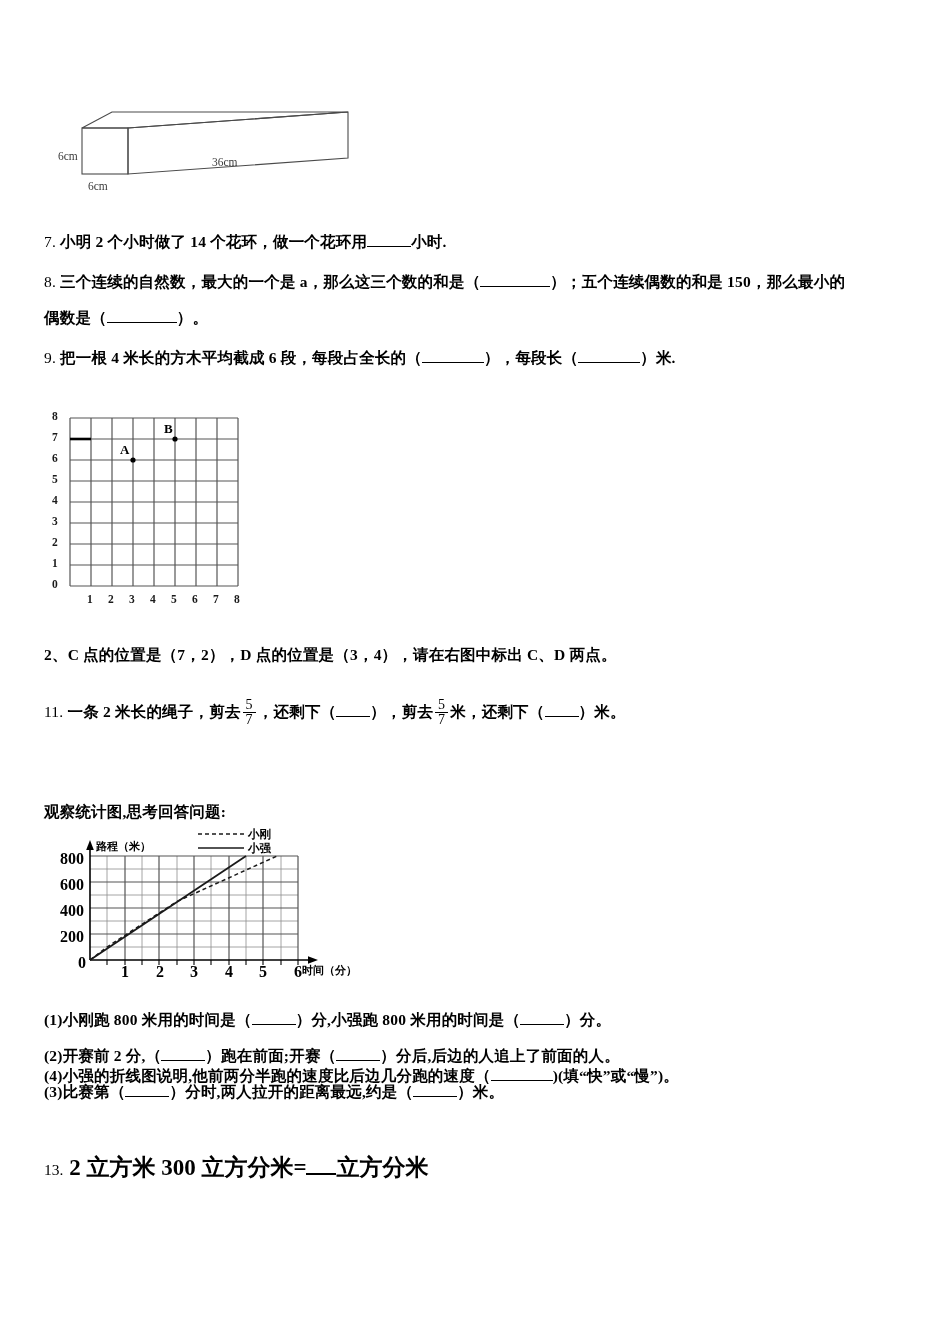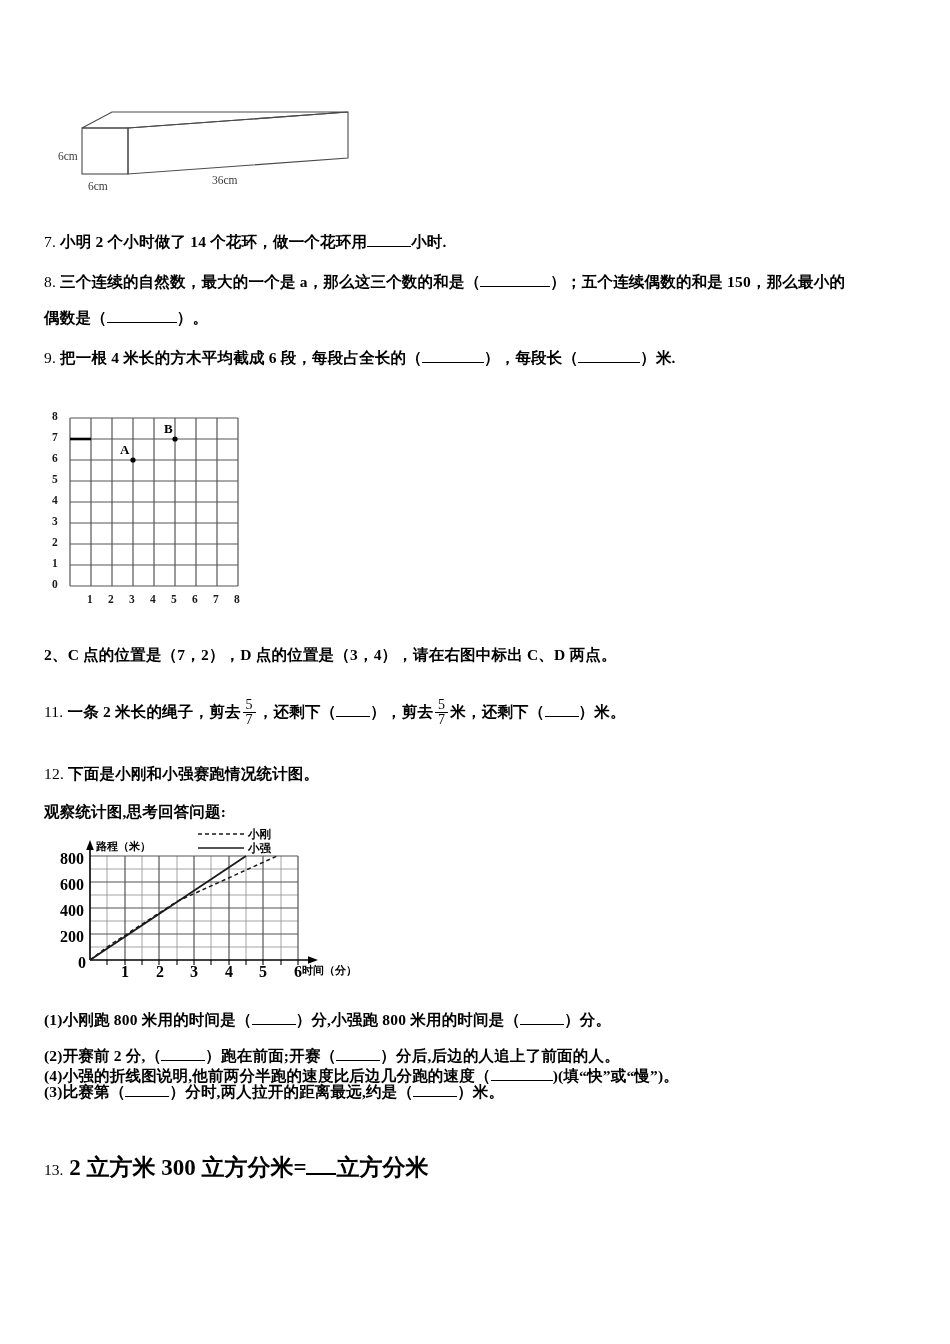--- a/index.html
+++ b/index.html
@@ -141,21 +141,21 @@
 
         <rect x="22" y="40" width="46" height="46"></rect>
 
         <path d="M22,40 L52,24 L288,24 L68,40 Z"></path>
 
         <path d="M68,40 L288,24 L288,70 L68,86 Z"></path>
       </g>
     </svg>
     <span class="prism-label" style="left:-2px; top:62px;">6cm</span>
     <span class="prism-label" style="left:28px; top:92px;">6cm</span>
-    <span class="prism-label" style="left:152px; top:86px;">36cm</span>
+    <span class="prism-label" style="left:152px; top:68px;">36cm</span>
   </div>
 
   <div class="qline" style="left:44px; top:230px;">
     <span class="qnum">7.</span>
     <span>小明 2 个小时做了 14 个花环，做一个花环用</span><span class="blank-m"></span><span>小时.</span>
   </div>
 
   <div class="qline" style="left:44px; top:270px;">
     <span class="qnum">8.</span>
     <span>三个连续的自然数，最大的一个是 a，那么这三个数的和是（</span><span class="blank-xl"></span><span>）；五个连续偶数的和是 150，那么最小的</span>
@@ -231,24 +231,20 @@
 
   <div class="qline" style="left:44px; top:643px;">
     <span>2、</span><span>C 点的位置是（7，2），D 点的位置是（3，4），请在右图中标出 C、D 两点。</span>
   </div>
 
   <div class="qline" style="left:44px; top:698px;">
     <span class="qnum">11.</span>
     <span>一条 2 米长的绳子，剪去</span><span class="frac"><span class="num">5</span><span class="den">7</span></span><span>，还剩下（</span><span class="blank-s"></span><span>），剪去</span><span class="frac"><span class="num">5</span><span class="den">7</span></span><span>米，还剩下（</span><span class="blank-s"></span><span>）米。</span>
   </div>
 
-  <div class="qline" style="left:44px; top:762px;">
-    <span class="qnum">12.</span>
-    <span>下面是小刚和小强赛跑情况统计图。</span>
-  </div>
   <div class="qline" style="left:44px; top:800px;">
     <span>观察统计图,思考回答问题:</span>
   </div>
 
   <div class="chart-wrap">
     
     <svg width="310" height="150" viewBox="0 0 310 150">
 
       <g stroke="#8d8d8d" stroke-width="0.8" fill="none">
         <line x1="59" y1="30" x2="59" y2="134"></line>

